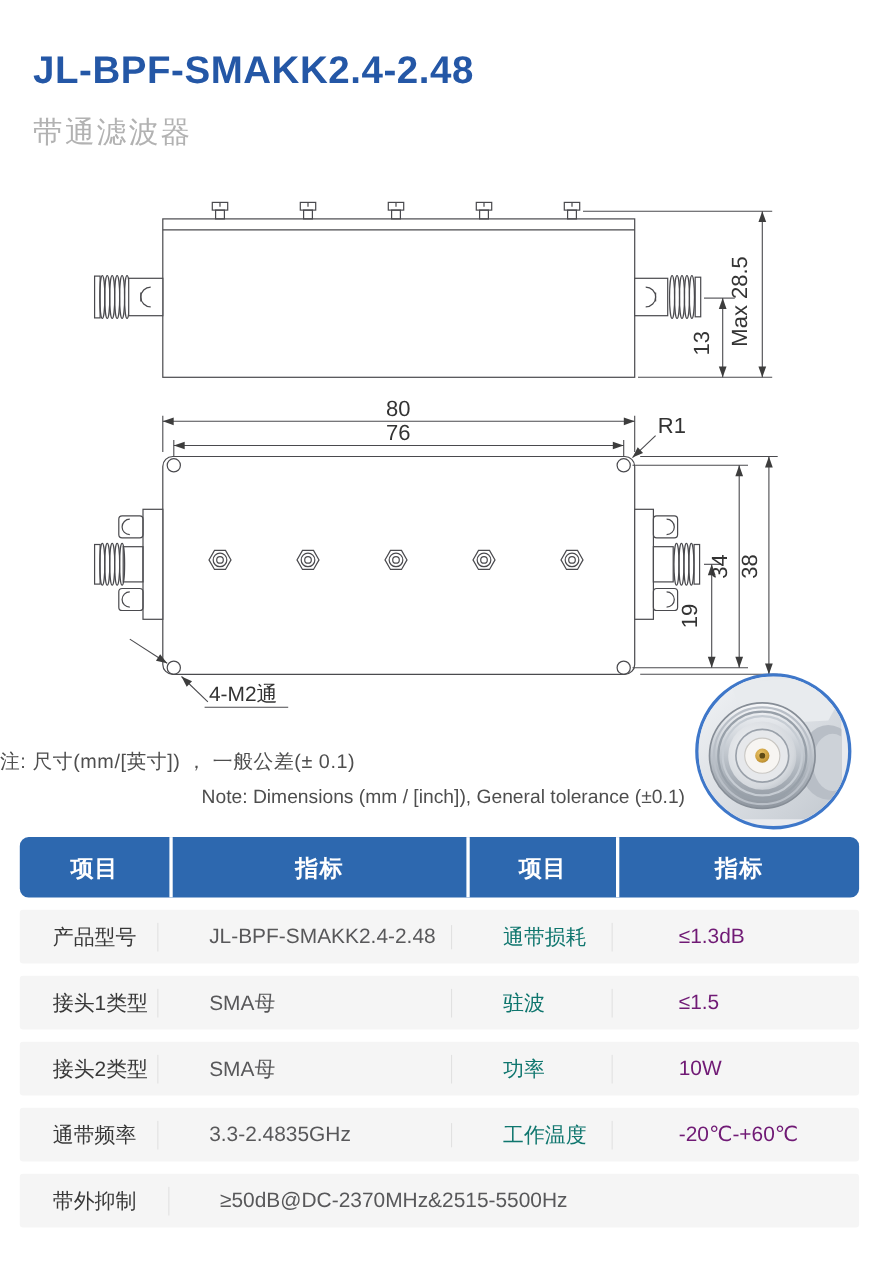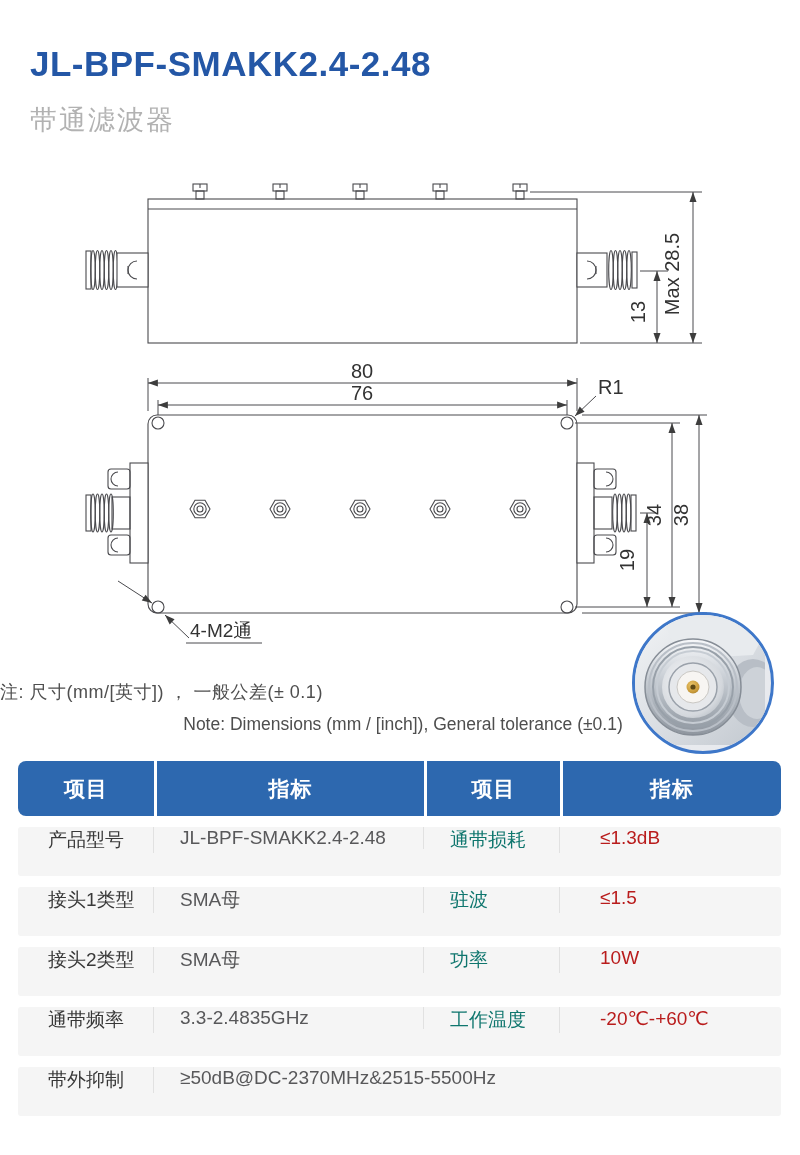--- a/index.html
+++ b/index.html
@@ -39,29 +39,29 @@
   }
   .spec-header .hc{
     display:flex;align-items:center;justify-content:center;box-sizing:border-box;height:100%;
   }
   .hc1{width:136px;}
   .hc2{width:270px;border-left:3px solid #ffffff;}
   .hc3{width:136px;border-left:3px solid #ffffff;}
   .hc4{width:221px;border-left:3px solid #ffffff;}
   .spec-row{
     display:flex;height:49px;background:#f5f5f5;margin-top:11px;border-radius:3px;
-    font-size:19px;align-items:flex-start;
+    font-size:19px;align-items:center;gap:20px;
   }
   .spec-row .cell{
     display:flex;align-items:center;box-sizing:border-box;
   }
   .c1{width:136px;padding-left:30px;border-right:1.5px solid #e1e1e1;color:#383838;font-weight:500;}
   .c2{width:270px;padding-left:26px;border-right:1.5px solid #e1e1e1;color:#58585a;}
   .c3{width:136px;padding-left:26px;border-right:1.5px solid #e1e1e1;color:#0f766e;font-weight:500;font-family:Liberation Serif, serif;}
-  .c4{width:221px;padding-left:40px;color:#b91c1c;}
+  .c4{width:221px;padding-left:40px;color:#701a75;}
   .c2-span{flex:1;padding-left:26px;color:#58585a;border-right:none;}
 </style>
 </head>
 <body>
 
 <div class="abs page-title">JL-BPF-SMAKK2.4-2.48</div>
 <div class="abs page-subtitle">带通滤波器</div>
 
 <svg class="abs drawing-svg" width="800" height="560" viewBox="0 0 800 560">
   <defs>

